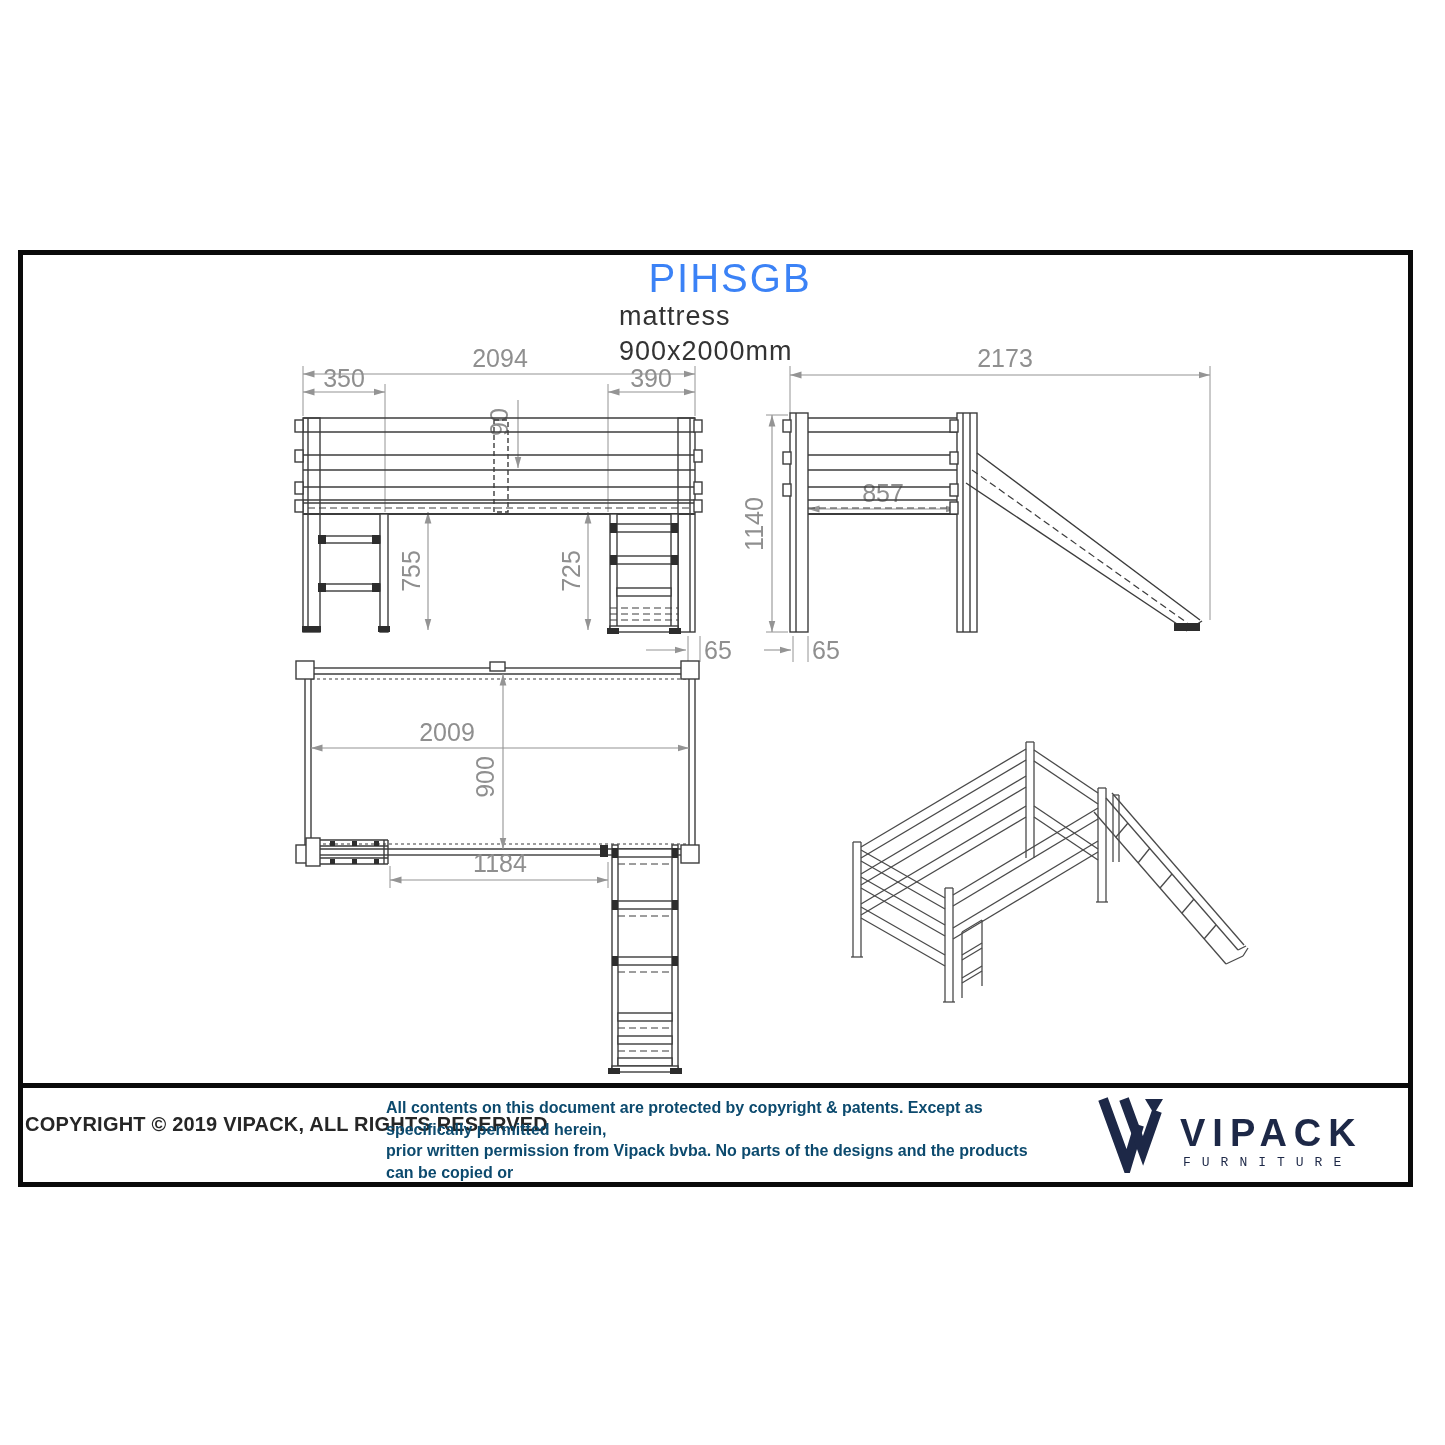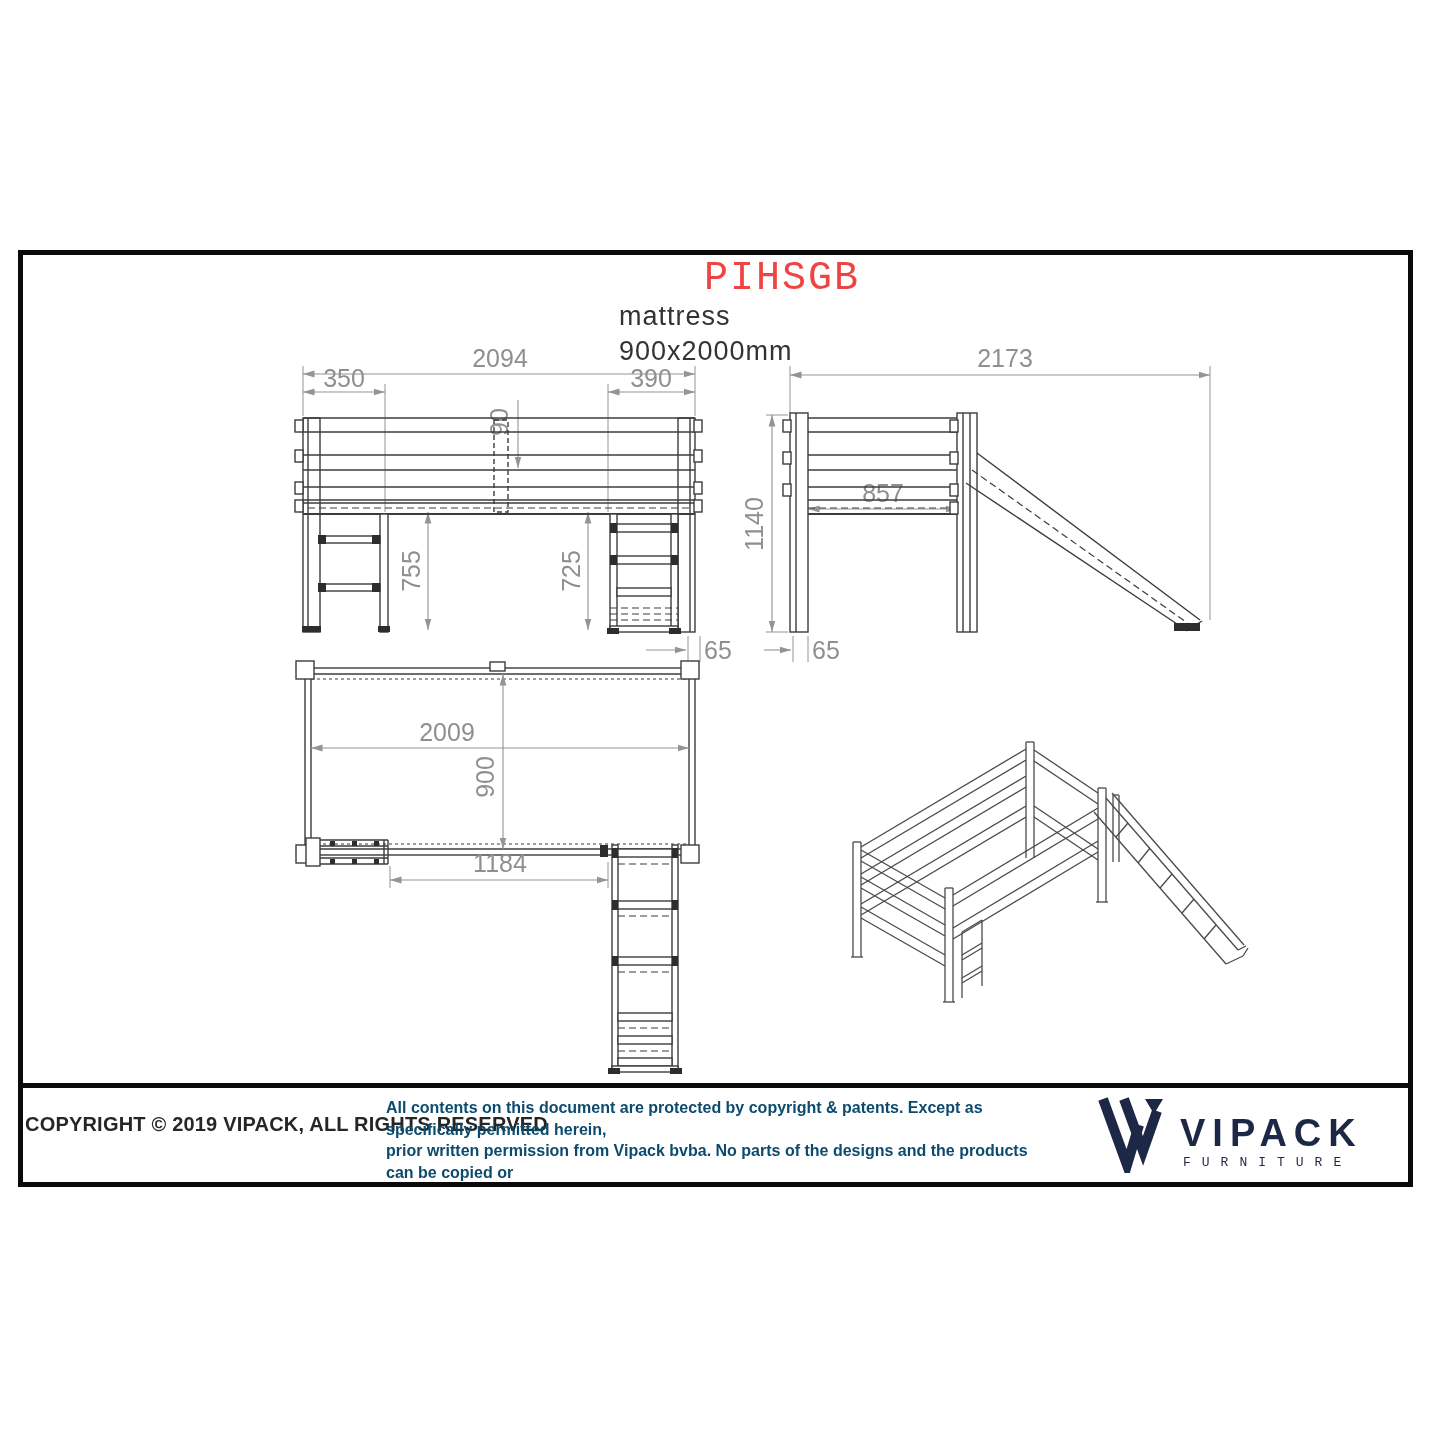--- a/index.html
+++ b/index.html
@@ -3,22 +3,22 @@
 <meta charset="utf-8">
 <style>
   html,body{margin:0;padding:0;background:#ffffff;}
   #page{position:relative;width:1445px;height:1445px;background:#fff;overflow:hidden;
         font-family:"Liberation Sans",sans-serif;}
   
   .frame{position:absolute;left:18px;top:250px;width:1395px;height:937px;
          border:5px solid #0a0a0a;box-sizing:border-box;}
   .footer-sep{position:absolute;left:23px;top:1083px;width:1389px;height:5px;background:#0a0a0a;}
   
-  .title-code{position:absolute;left:600px;top:256px;width:260px;text-align:right;
-              font-size:40px;letter-spacing:2px;color:#ef4444;font-family:Liberation Mono, monospace;}
+  .title-code{position:absolute;left:600px;top:256px;width:260px;text-align:center;
+              font-size:40px;letter-spacing:2px;color:#3b82f6;}
   .title-sub{position:absolute;left:619px;font-size:27px;letter-spacing:1px;color:#333;}
   .sub1{top:301px;text-align:right;} .sub2{top:336px;}
   
   svg.drawing{position:absolute;left:0;top:0;}
   .pl{stroke:#3c3c3c;stroke-width:1.4;fill:none;}
   .plw{fill:#ffffff;}
   .pl2{stroke:#3c3c3c;stroke-width:2.2;fill:none;}
   .pd{stroke:#3c3c3c;stroke-width:1.2;fill:none;stroke-dasharray:7 4;}
   .pdd{stroke:#3c3c3c;stroke-width:1.2;fill:none;stroke-dasharray:3 3;}
   .blk{fill:#2d2d2d;stroke:none;}

